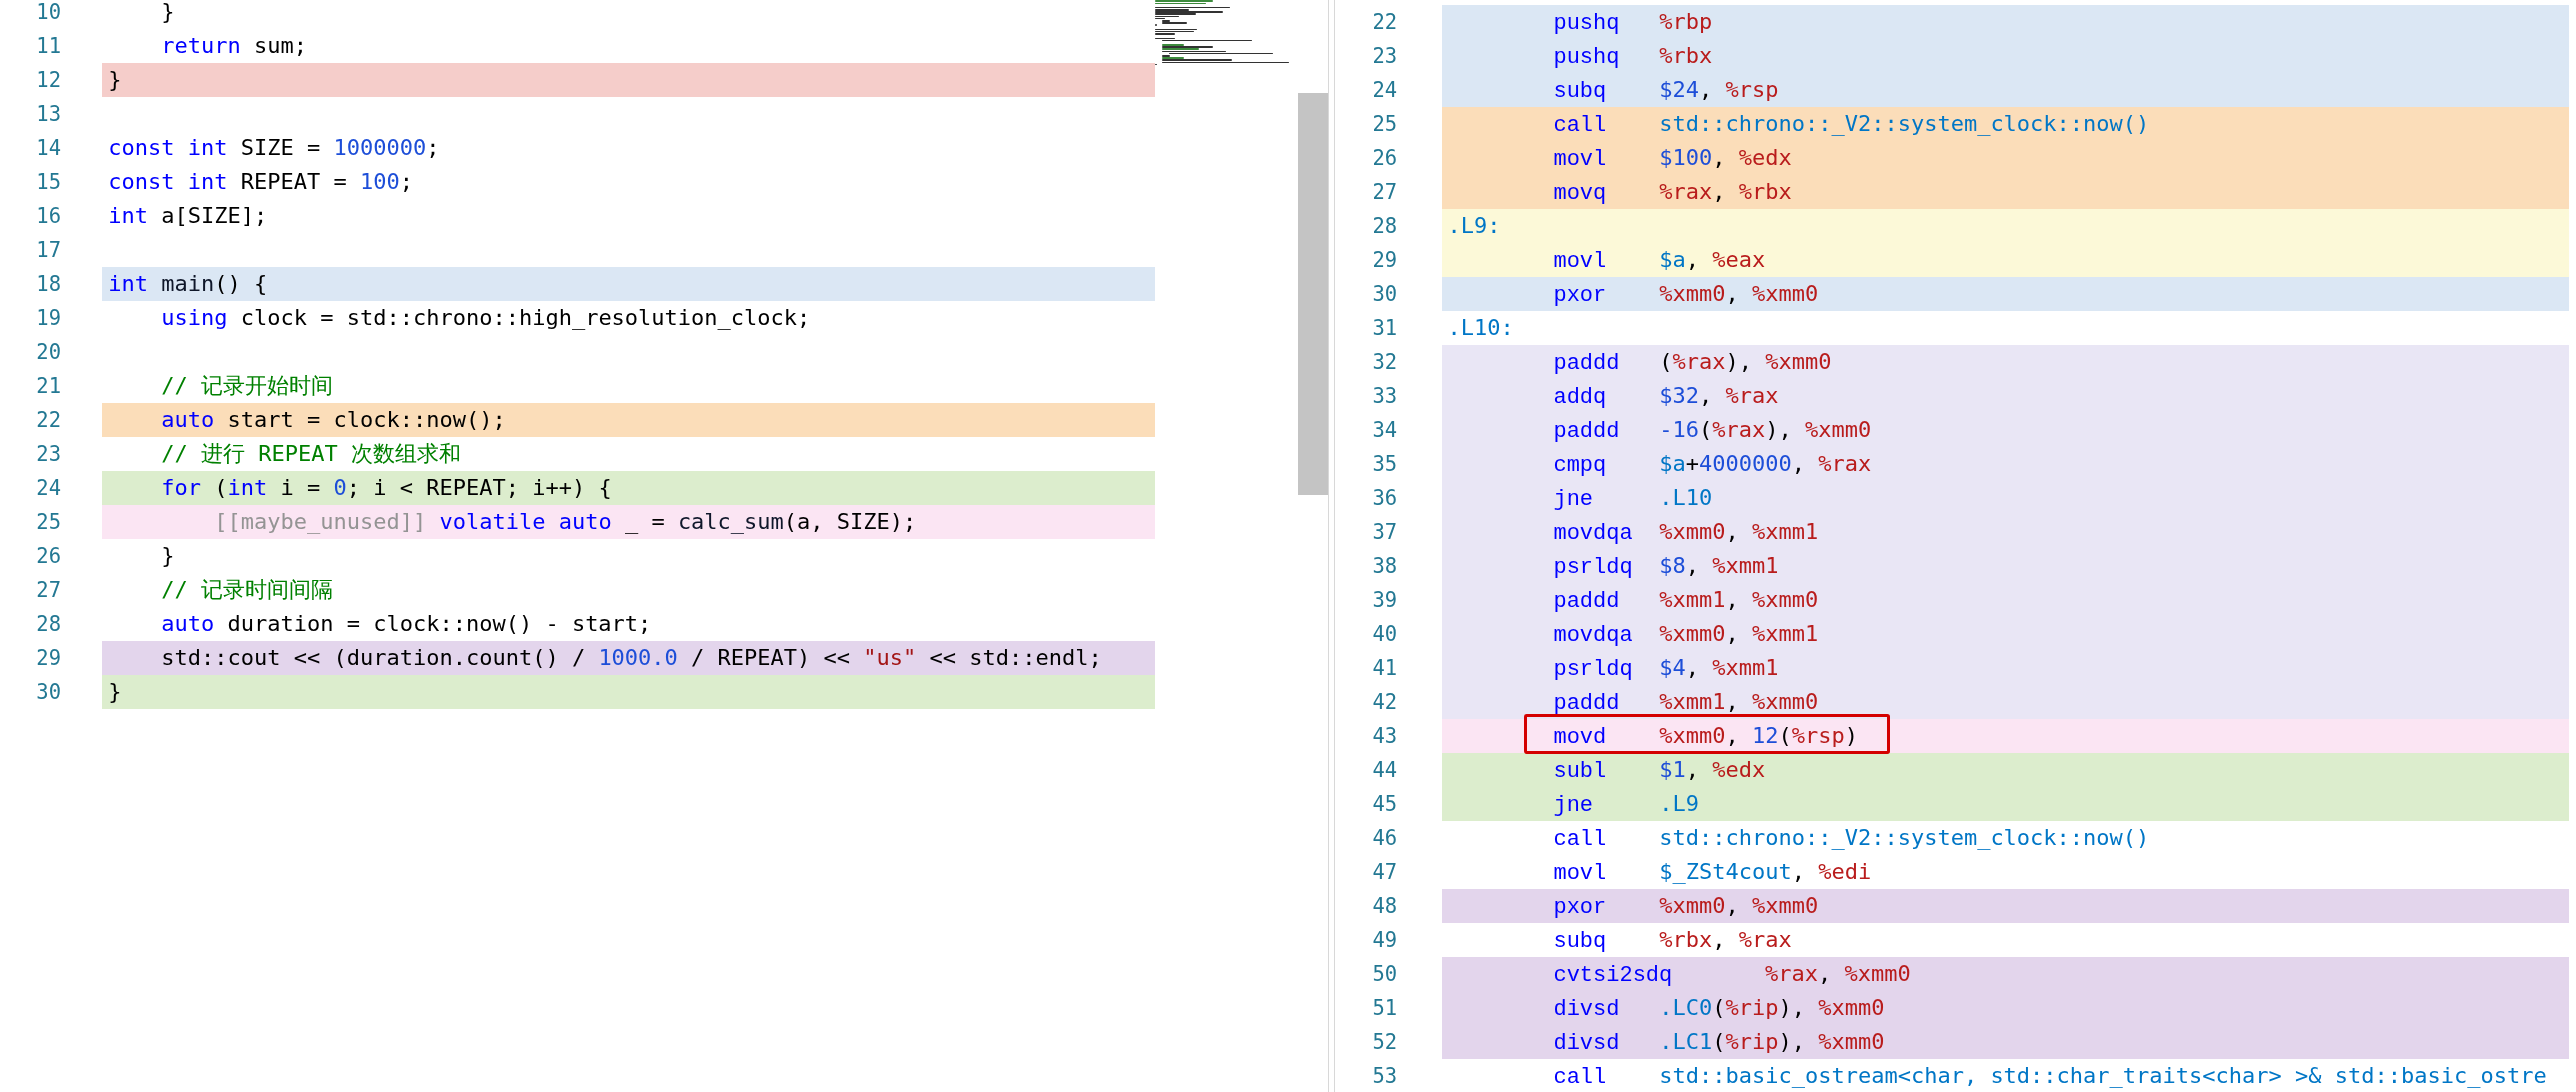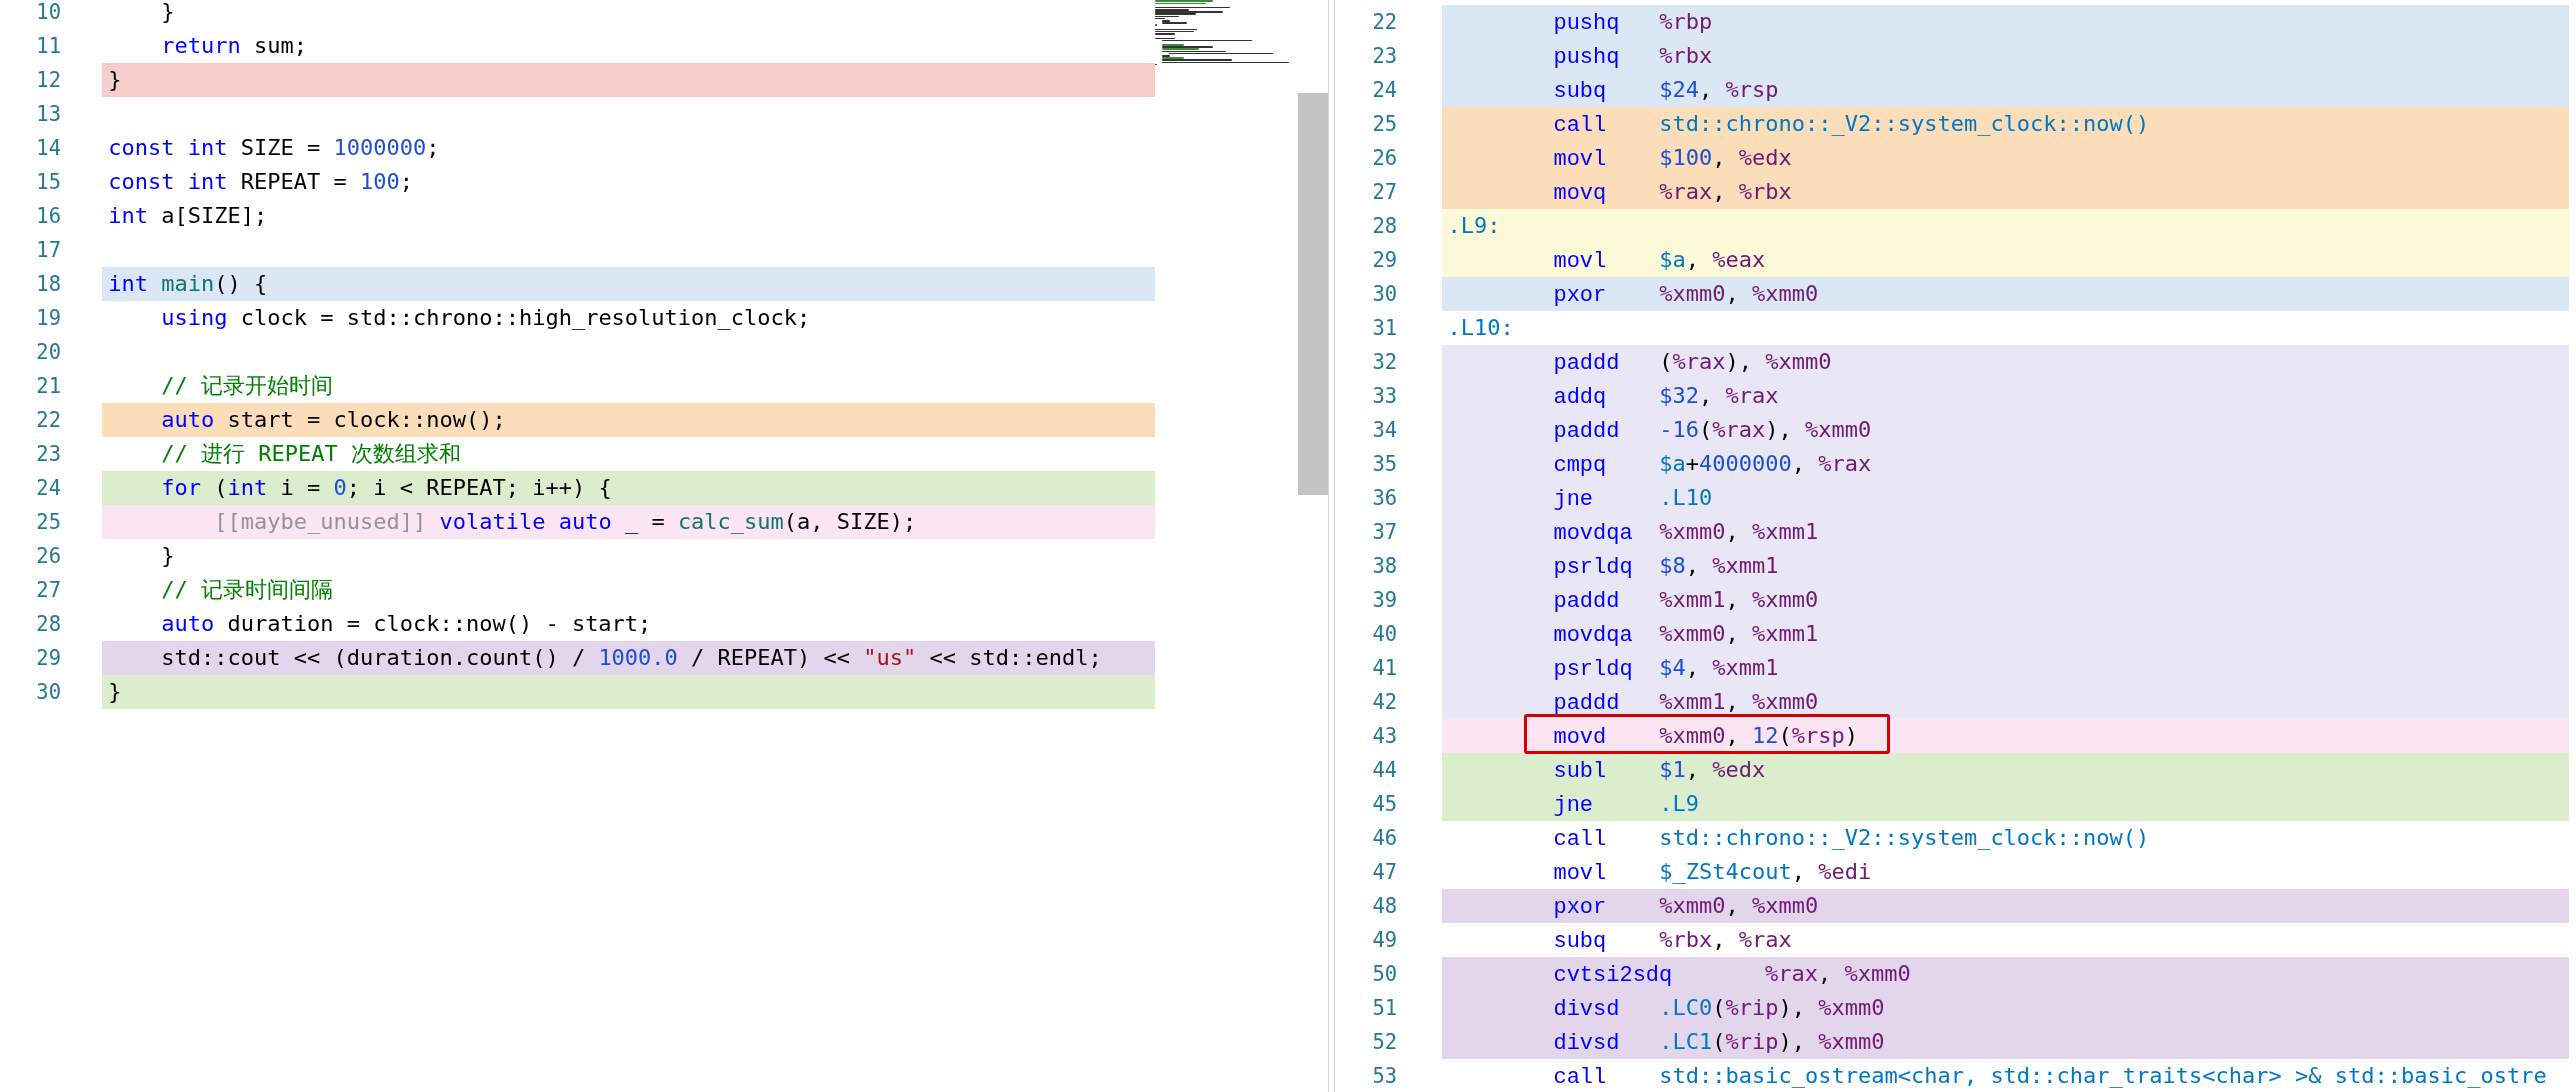--- a/index.html
+++ b/index.html
@@ -27,24 +27,24 @@
   .content { flex:1 1 auto; margin-left:41px; padding-left:6.3px;
              white-space:pre; overflow:hidden; }
   .asm-pane .content { margin-left:45px; padding-left:5.4px; margin-right:7.1px; }
 
   
   .tok-pln { color:#000000; }
   .tok-kw  { color:#0000ff; }
   .tok-num { color:#1d4ed8; }
   .tok-str { color:#a31515; }
   .tok-com { color:#008000; }
-  .tok-fn  { color:#0f766e;text-align:center; }
+  .tok-fn  { color:#0f172a;text-align:center; }
   .tok-attr{ color:#949494; }
   .tok-opc { color:#0000ff;font-family:Liberation Mono, monospace; }
-  .tok-reg { color:#701a75; }
+  .tok-reg { color:#b91c1c; }
   .tok-lab { color:#0076c6; }
   .tok-sym { color:#0076c6; }
   .tok-lnk { color:#0076c6; cursor:pointer; }
 
   
   .minimap { position:absolute; left:1155px; top:0; width:143px; height:100%; background:#fff; }
   .mm-line { height:2.2px; display:flex; align-items:center; }
   .mm-bar  { height:1.5px; border-radius:0.9px; }
 
   

